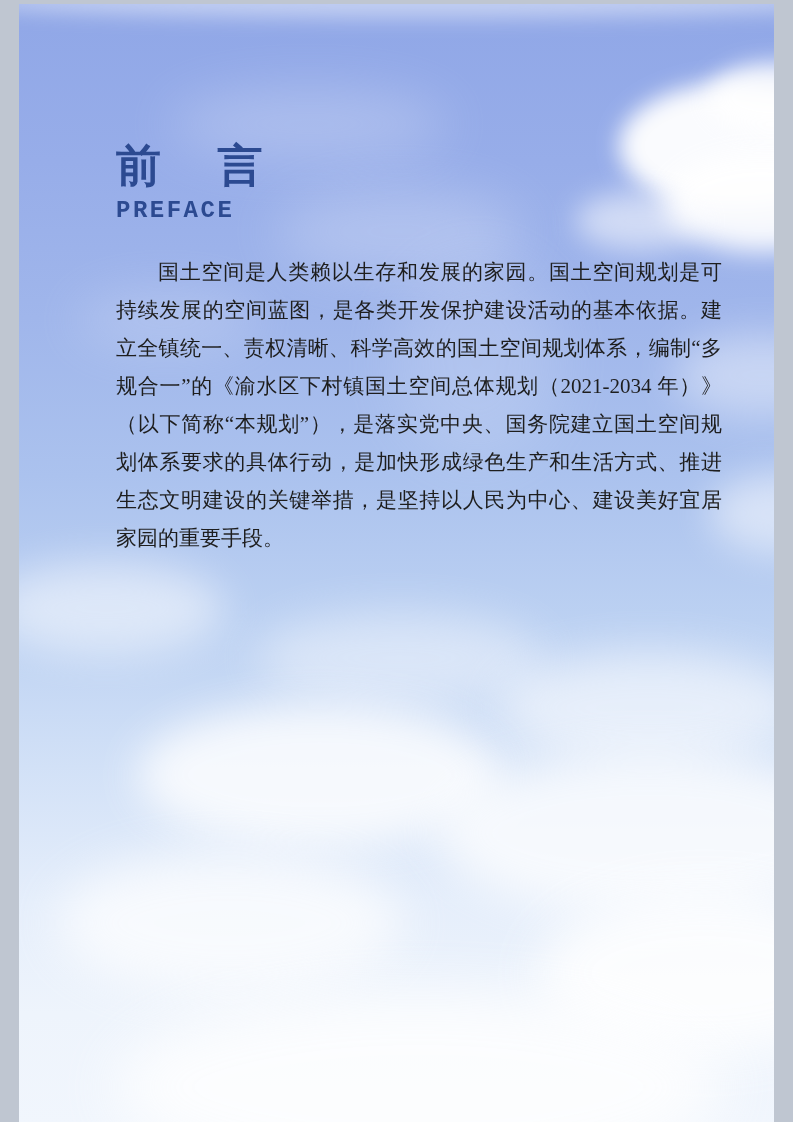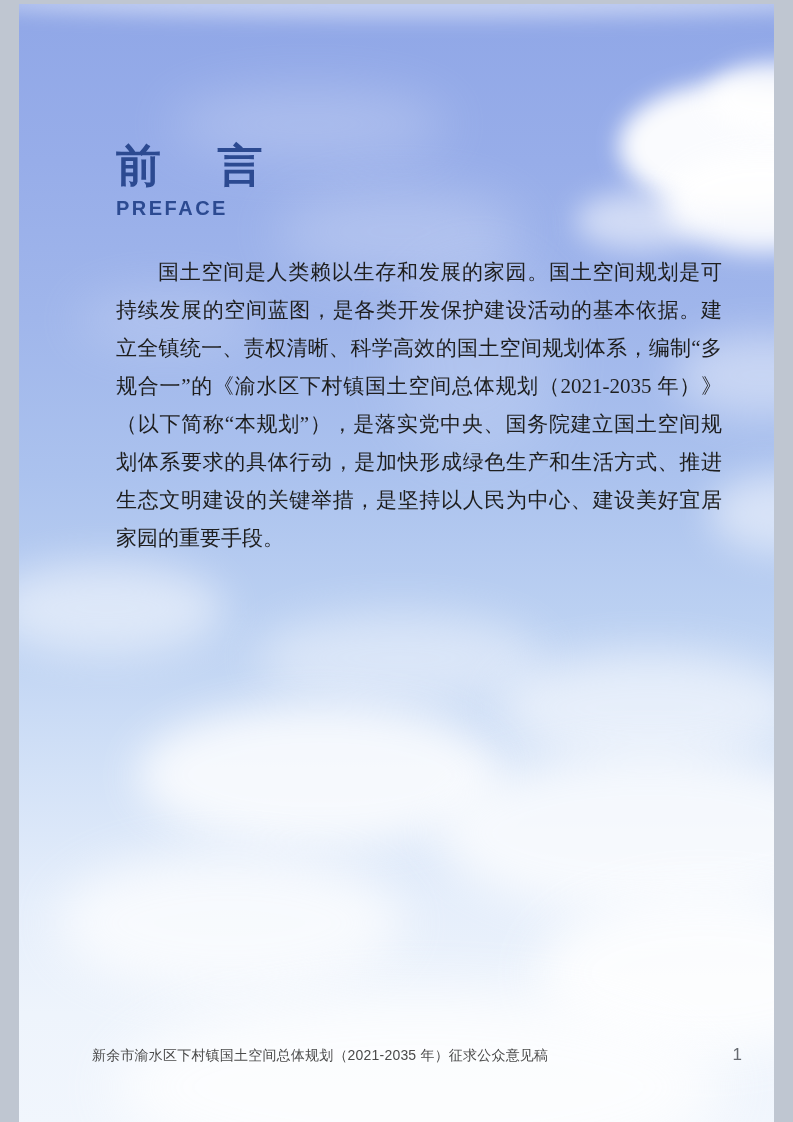--- a/index.html
+++ b/index.html
@@ -36,22 +36,23 @@
   .c-mass-4      { left:518px;  top:888px;  width:335px; height:162px; opacity:.85; filter:blur(24px); }
   .c-bottom      { left:95px;   top:988px;  width:610px; height:190px; opacity:.80; filter:blur(28px); }
   
   .title-block { position: absolute; left: 97px; top: 138px; z-index: 5; color: #2c4a91; }
   .title-cn {
     margin: 0; font-size: 45px; font-weight: bold; line-height: 1.05;
     word-spacing: 42px; letter-spacing: 1px; color: #2c4a91;
     font-family: "Liberation Sans", sans-serif;
   }
   .title-en {
-    margin: 8px 0 0 0; font-size: 20px; font-weight: bold; letter-spacing: 2.5px;
+    margin: 8px 0 0 0; font-size: 24px; font-weight: bold; letter-spacing: 2.5px;
     color: #2c4a91;
+    font-family: Liberation Mono, monospace;
   }
   .body-text {
     position: absolute; left: 97px; top: 249px; width: 606px; z-index: 5;
     font-family: "Liberation Serif", serif;
     font-size: 21px; line-height: 38px; color: #1e1e1e;
     text-align: justify;
   }
   .body-text p { margin: 0; text-indent: 2em; }
   .page-footer {
     position: absolute; left: 73px; top: 1041px; width: 650px; z-index: 5;
@@ -86,21 +87,17 @@
     <div class="cloud c-mass-4"></div>
     <div class="cloud c-bottom"></div>
   </div>
 
   <header class="title-block">
     <h1 class="title-cn">前 言</h1>
     <div class="title-en">PREFACE</div>
   </header>
 
   <main class="body-text">
-    <p>国土空间是人类赖以生存和发展的家园。国土空间规划是可持续发展的空间蓝图，是各类开发保护建设活动的基本依据。建立全镇统一、责权清晰、科学高效的国土空间规划体系，编制“多规合一”的《渝水区下村镇国土空间总体规划（2021-2035 年）》（以下简称“本规划”），是落实党中央、国务院建立国土空间规划体系要求的具体行动，是加快形成绿色生产和生活方式、推进生态文明建设的关键举措，是坚持以人民为中心、建设美好宜居家园的重要手段。</p>
+    <p>国土空间是人类赖以生存和发展的家园。国土空间规划是可持续发展的空间蓝图，是各类开发保护建设活动的基本依据。建立全镇统一、责权清晰、科学高效的国土空间规划体系，编制“多规合一”的《渝水区下村镇国土空间总体规划（2021-2034 年）》（以下简称“本规划”），是落实党中央、国务院建立国土空间规划体系要求的具体行动，是加快形成绿色生产和生活方式、推进生态文明建设的关键举措，是坚持以人民为中心、建设美好宜居家园的重要手段。</p>
   </main>
 
-  <footer class="page-footer">
-    <span class="footer-title">新余市渝水区下村镇国土空间总体规划（2021-2035 年）征求公众意见稿</span>
-    <span class="footer-page-num">1</span>
-  </footer>
 
 </div>
 
 </body></html>

